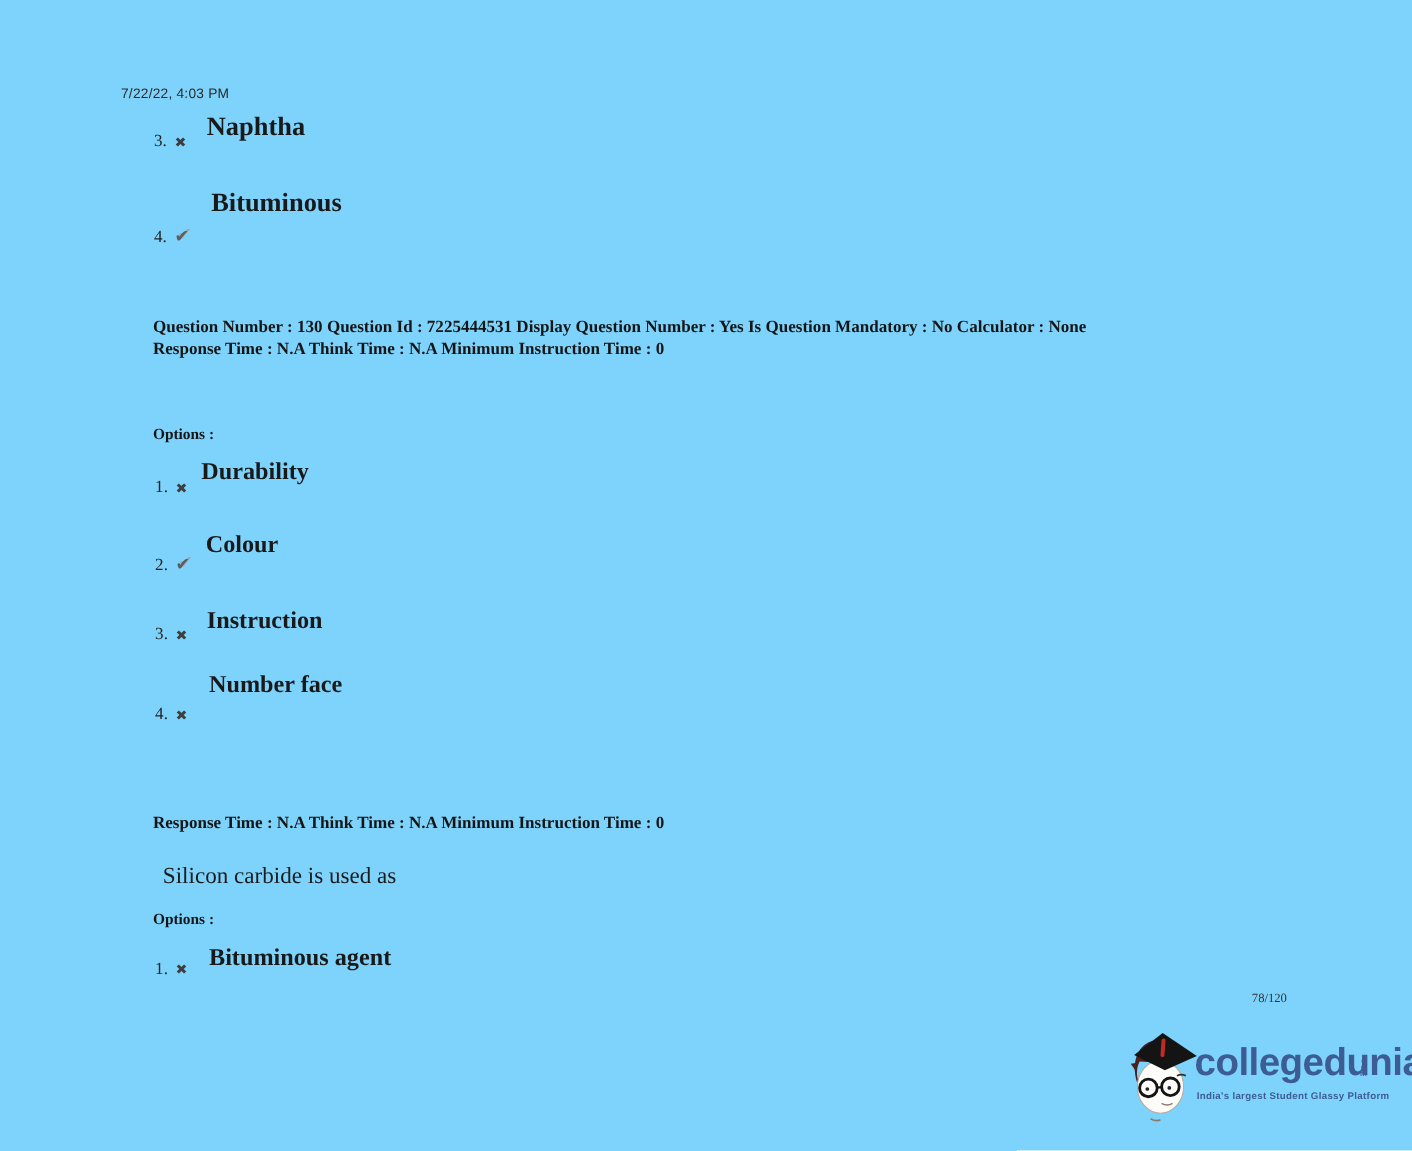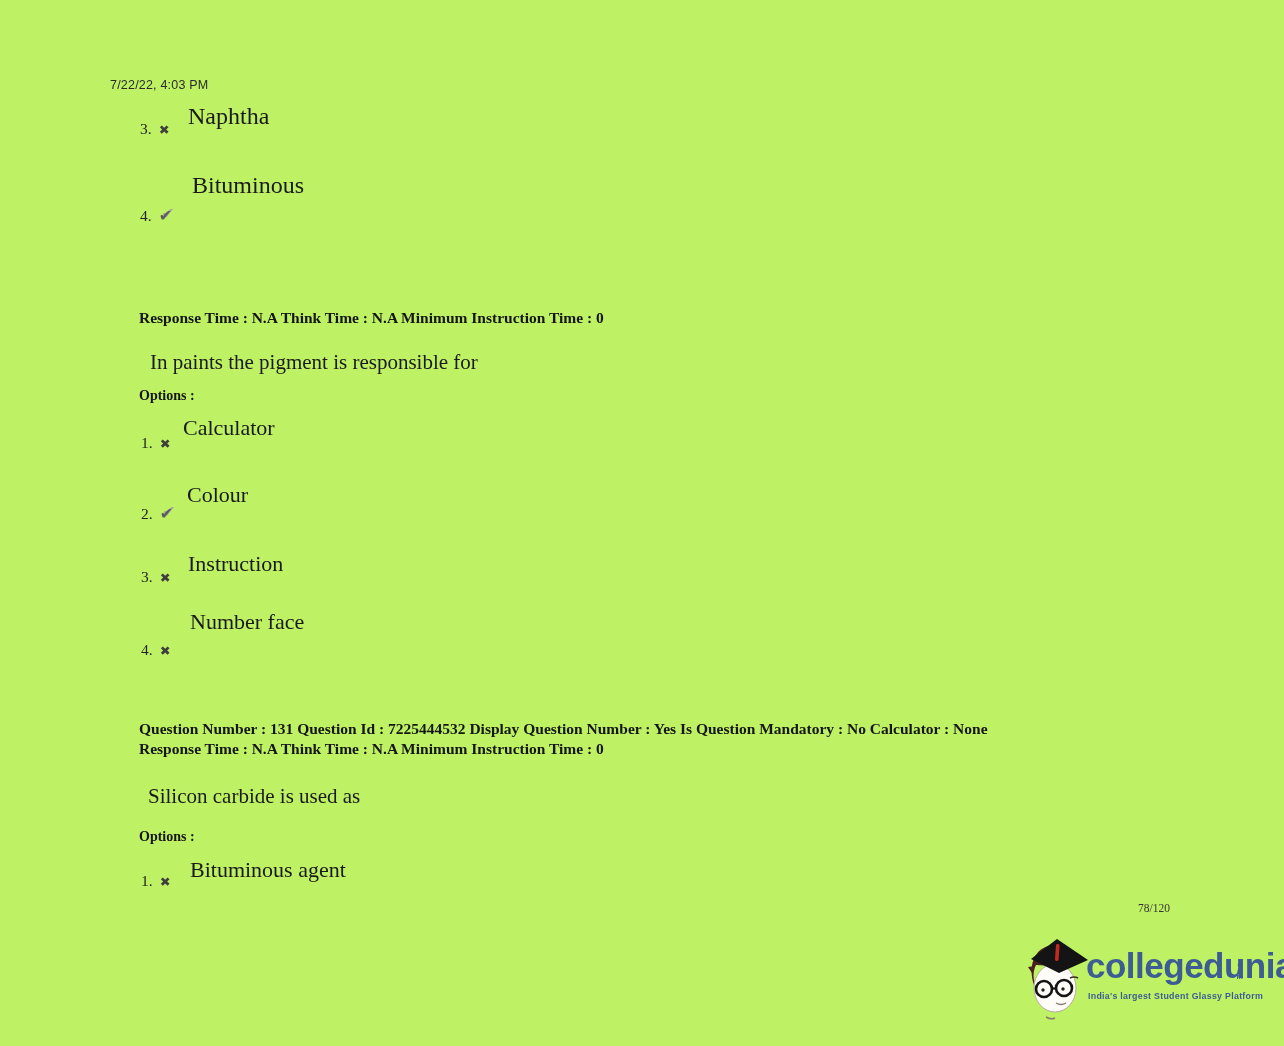--- a/index.html
+++ b/index.html
@@ -1,29 +1,29 @@
 <!DOCTYPE html>
 <html><head>
 <meta charset="utf-8">
 <style>
   html,body{margin:0;padding:0;background:#ffffff;}
   .page{
     position:relative;
     width:1284px;height:1046px;
-    background:#bef264;
+    background:#7dd3fc;
     font-family:"Liberation Serif", serif;
     color:#1c1c1c;
     overflow:hidden;
   }
   .abs{position:absolute;white-space:nowrap;}
   .timestamp{
     font-family:"Liberation Sans", sans-serif;
     font-size:12.5px;color:#2a2a2a;letter-spacing:.2px;
   }
-  .opt-text{font-size:24px;color:#191919;}
+  .opt-text{font-size:24px;color:#191919;font-weight:bold;}
   .opt-text.sm{font-size:22px;}
   .num-row{font-size:15.5px;color:#222;display:flex;align-items:center;gap:7px;}
   .mark{display:inline-block;line-height:1;}
   .mark-cross{font-size:13px;color:#3e3e3e;transform:scaleY(.95);}
   .mark-check{font-size:16px;color:#5d5d5d;text-shadow:2.5px -2px 0 #a2a2a2;}
   .meta{
     font-size:15.5px;font-weight:bold;color:#151515;
     line-height:20px;white-space:normal;width:960px;
   }
   .qtext{font-size:21px;color:#1a1a1a;}
@@ -60,29 +60,28 @@
     <span class="mark mark-cross">✖</span>
   </div>
 
   <div class="abs opt-text" style="left:192px;top:172px">Bituminous</div>
   <div class="abs num-row" style="left:140px;top:207px">
     <span>4.</span>
     <span class="mark mark-check">✔</span>
   </div>
 
   <div class="abs meta" style="left:139px;top:288px">
-    <br>
+    <span>Question Number : 130 Question Id : 7225444531 Display Question Number : Yes Is Question Mandatory : No Calculator : None</span><br>
     <span>Response Time : N.A Think Time : N.A Minimum Instruction Time : 0</span>
   </div>
 
-  <div class="abs qtext" style="left:150px;top:350px">In paints the pigment is responsible for</div>
 
   <div class="abs options-label" style="left:139px;top:388px">Options :</div>
 
-  <div class="abs opt-text sm" style="left:183px;top:415px">Calculator</div>
+  <div class="abs opt-text sm" style="left:183px;top:415px">Durability</div>
   <div class="abs num-row" style="left:141px;top:434px">
     <span>1.</span>
     <span class="mark mark-cross">✖</span>
   </div>
 
   <div class="abs opt-text sm" style="left:187px;top:482px">Colour</div>
   <div class="abs num-row" style="left:141px;top:505px">
     <span>2.</span>
     <span class="mark mark-check">✔</span>
   </div>
@@ -93,21 +92,21 @@
     <span class="mark mark-cross">✖</span>
   </div>
 
   <div class="abs opt-text sm" style="left:190px;top:609px">Number face</div>
   <div class="abs num-row" style="left:141px;top:641px">
     <span>4.</span>
     <span class="mark mark-cross">✖</span>
   </div>
 
   <div class="abs meta" style="left:139px;top:719px">
-    <span>Question Number : 131 Question Id : 7225444532 Display Question Number : Yes Is Question Mandatory : No Calculator : None</span><br>
+    <br>
     <span>Response Time : N.A Think Time : N.A Minimum Instruction Time : 0</span>
   </div>
 
   <div class="abs qtext" style="left:148px;top:784px">Silicon carbide is used as</div>
 
   <div class="abs options-label" style="left:139px;top:829px">Options :</div>
 
   <div class="abs opt-text sm" style="left:190px;top:857px">Bituminous agent</div>
   <div class="abs num-row" style="left:141px;top:872px">
     <span>1.</span>

